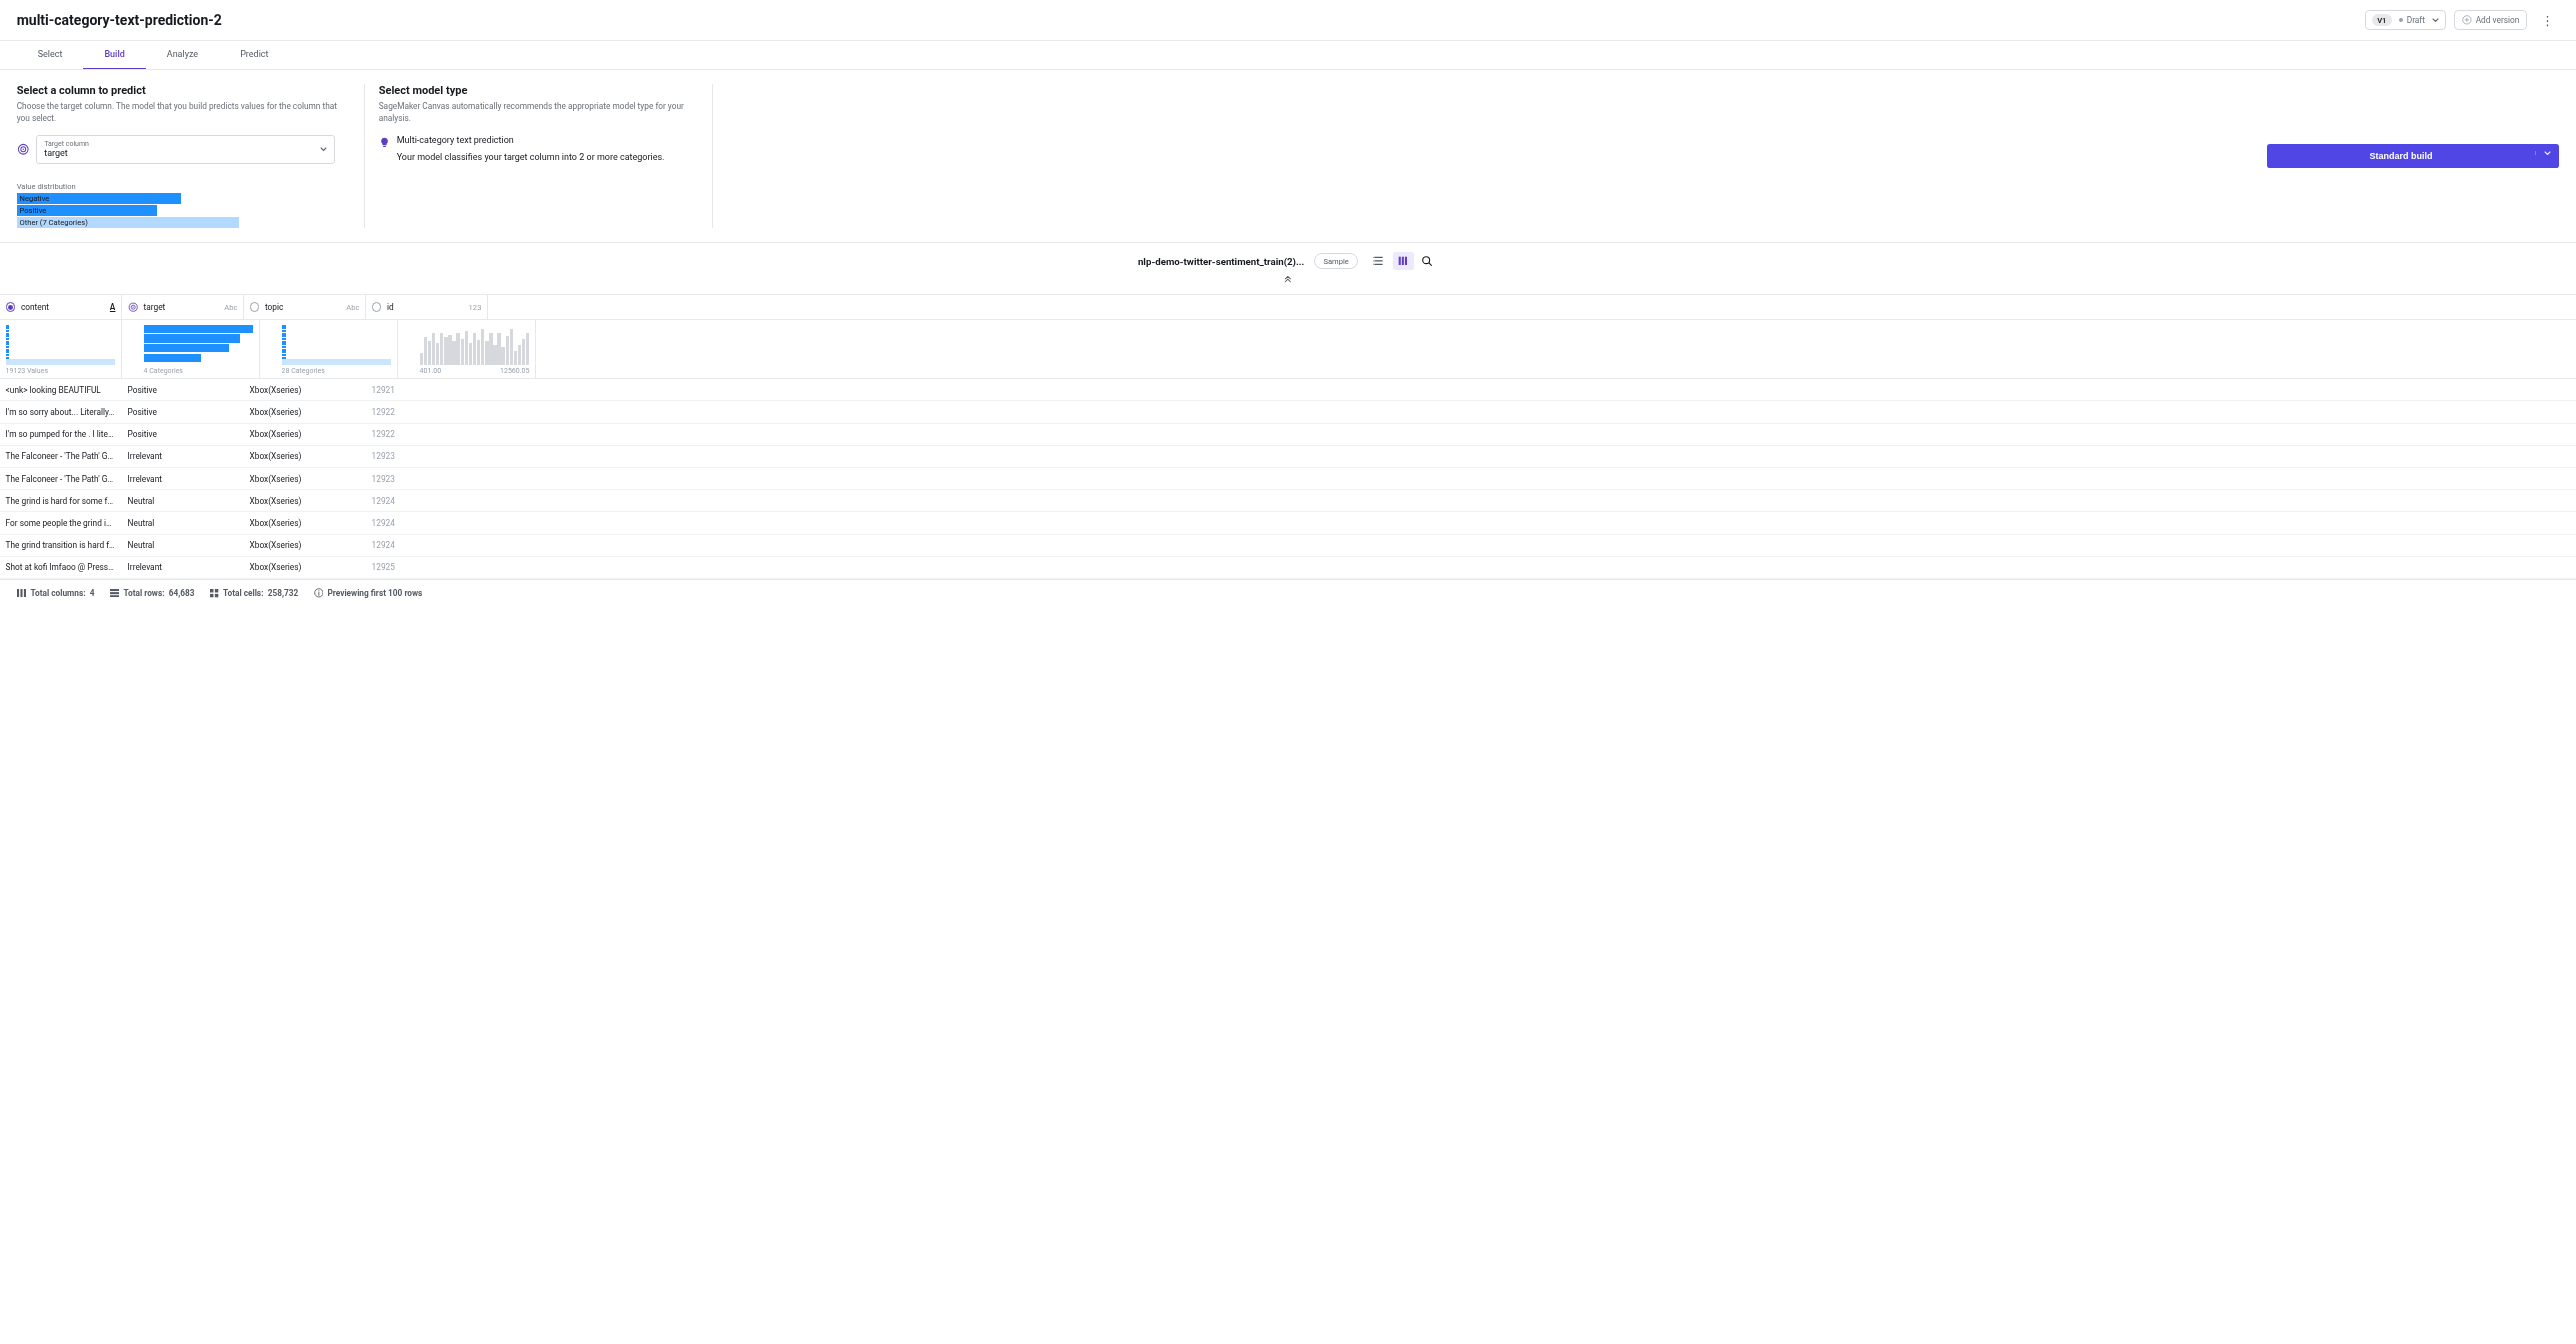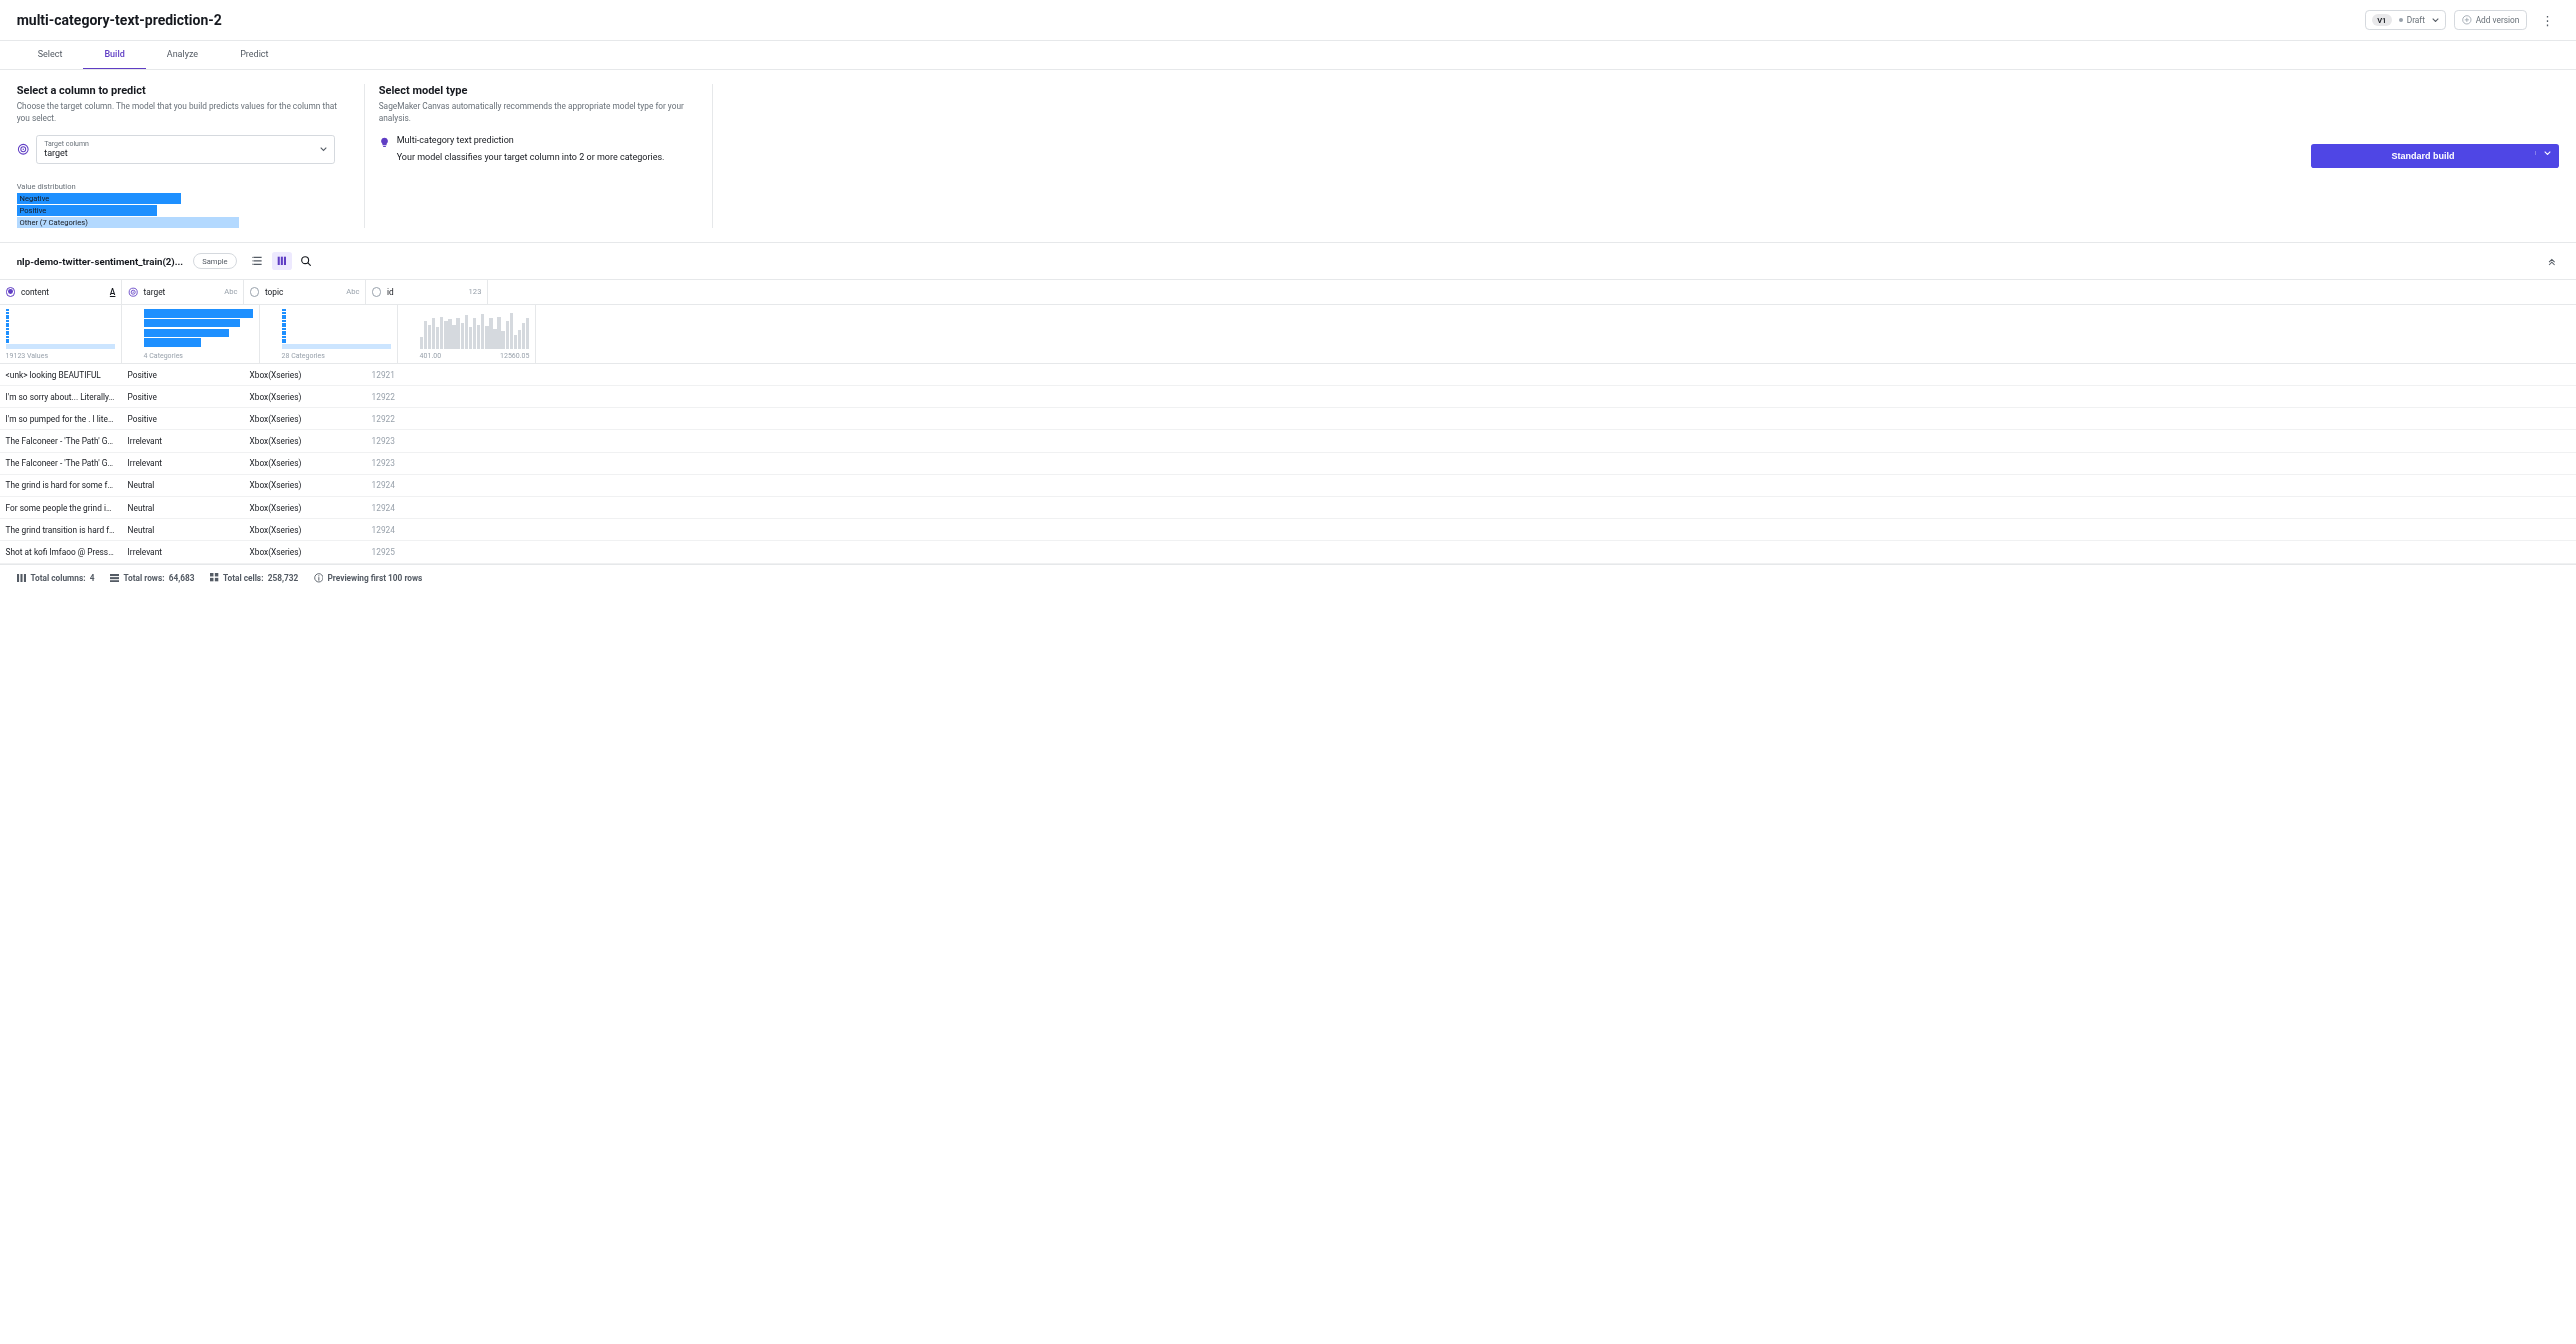--- a/index.html
+++ b/index.html
@@ -38,26 +38,26 @@
 .dist-label { font-size: 7.6px; color: #687078; margin-bottom: 2.8px; }
 .dist-bar { height: 11px; display: flex; align-items: center; margin-bottom: 0.7px; }
 .dist-fill { background: #1e90ff; height: 100%; display: flex; align-items: center; padding-left: 2.8px; font-size: 7.6px; color: #16191f; }
 .dist-fill.light { background: #b3d9ff; }
 
 .model-type-row { display: flex; gap: 7px; margin-bottom: 7px; }
 .bulb-icon { color: #5f3dc4; flex-shrink: 0; margin-top: 1.4px; }
 .model-type-name { font-size: 9px; margin-bottom: 7px; }
 .model-type-desc { font-size: 9px; color: #16191f; }
 
-.build-btn { background: #4f46e5; color: #fff; border: none; border-radius: 2.8px; padding: 7px 0; font-size: 9px; font-weight: 600; cursor: pointer; display: flex; align-items: flex-start; width: 248px; }
+.build-btn { background: #4f46e5; color: #fff; border: none; border-radius: 2.8px; padding: 7px 0; font-size: 9px; font-weight: 600; cursor: pointer; display: flex; align-items: flex-start; width: 292px; }
 .build-btn .main { flex: 1; text-align: center; }
 .build-btn .dd { border-left: 0.7px solid rgba(255,255,255,0.3); padding: 0 8.3px; }
 
 
-.data-header { display: flex; align-items: center; justify-content: space-between; padding: 8.3px 16.7px; }
+.data-header { display: flex; align-items: center; justify-content: space-between; padding: 8.3px 16.7px; flex-direction: column; }
 .data-header-left { display: flex; align-items: center; gap: 9.7px; }
 .dataset-name { font-size: 9.7px; font-weight: 700; }
 .sample-pill { border: 0.7px solid #d5d9de; border-radius: 9.7px; padding: 2.8px 8.3px; font-size: 7.6px; color: #545b64; cursor: pointer; }
 .view-toggle { display: flex; gap: 2.8px; }
 .view-btn { padding: 4.2px 5.6px; border-radius: 2.8px; cursor: pointer; color: #545b64; display:flex; align-items:center; }
 .view-btn.active { background: #ede9fe; color: #5f3dc4; }
 .collapse-icon { color: #545b64; cursor: pointer; padding: 2.8px; }
 
 
 .data-table { width: 100%; }

